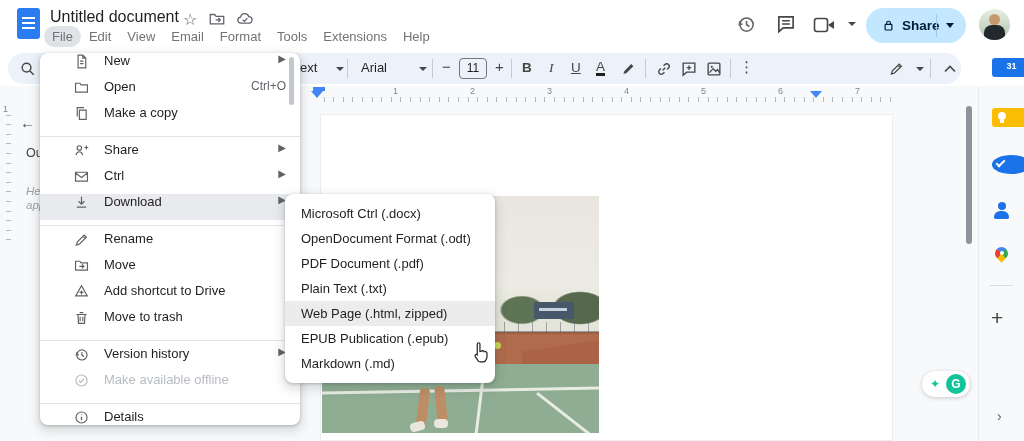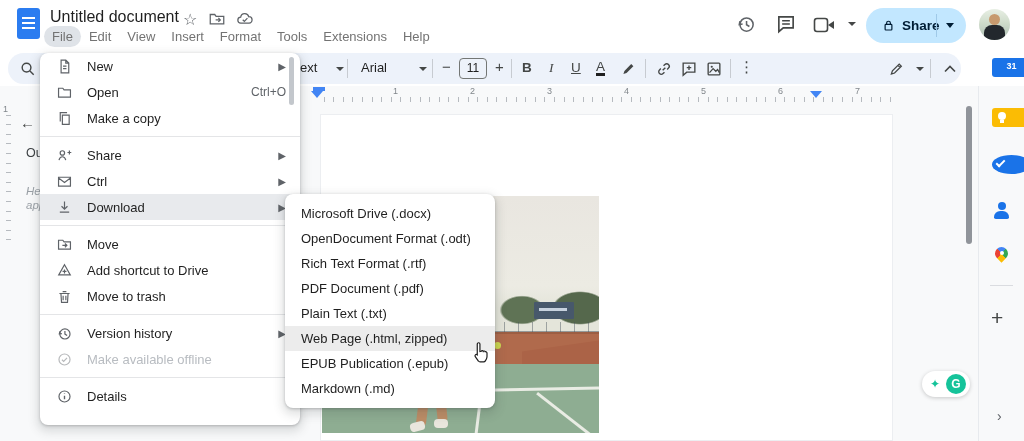--- a/index.html
+++ b/index.html
@@ -130,21 +130,21 @@
     color:#15c39a; font-size:12px; line-height:14px; text-align:center; }
   #gr-g { position:absolute; left:24px; top:3px; width:20px; height:20px; border-radius:50%; background:#15c39a;
     color:#fff; font-weight:bold; font-size:12px; text-align:center; line-height:20px; }
   #side-chevron { position:absolute; left:18px; top:358px; font-size:14px; color:#5f6368; }
 
   
   .panel { position:absolute; background:#fff; border-radius:8px;
     box-shadow:0 1px 3px rgba(60,64,67,.3), 0 4px 10px 3px rgba(60,64,67,.15); }
   #file-menu { left:40px; top:53px; width:260px; height:372px; z-index:50; overflow:hidden; padding-top:0; }
   #menu-scrollbar { position:absolute; right:4px; top:4px; width:5px; height:48px; background:#c3c7cc; border-radius:3px; z-index:51; }
-  .mrow { position:relative; height:26px; display:flex; align-items:center; padding:0 14px 0 16px; font-size:13px; }
+  .mrow { position:relative; height:26px; display:flex; padding:0 14px 0 33px; font-size:13px; }
   .mrow .mi { width:17px; height:17px; margin-right:14px; flex:none; }
   .mrow .ml { flex:1; color:#1f1f1f; white-space:nowrap; }
   .mrow .ms { color:#5f6368; font-size:12px; }
   .mrow .ma { color:#5f6368; font-size:10px; }
   .mrow.hl { background:#e8eaed; }
   .mrow.dis .ml { color:#b8bcc1; }
   .mrow.dis .mi { opacity:.45; }
   .msep { height:1px; background:#e4e5e7; margin:5px 0; }
   #dl-submenu { left:285px; top:194px; width:210px; z-index:55; padding:7px 0; }
   .srow { height:25px; display:flex; align-items:center; padding:0 16px; font-size:13px; color:#1f1f1f; white-space:nowrap; }
@@ -216,21 +216,21 @@
       </svg>
     <svg class="tb-ic ic" style="left:236px;" width="18" height="18" viewBox="0 0 20 20">
         <path d="M5.5 14.5a3.3 3.3 0 0 1-.3-6.6 4.6 4.6 0 0 1 9-.4 3.5 3.5 0 0 1 .3 7z" fill="none" stroke="#5f6368" stroke-width="1.4"></path>
         <path d="M7.5 10.8l1.8 1.8 3.4-3.6" fill="none" stroke="#5f6368" stroke-width="1.4"></path>
       </svg>
 
     <div id="menubar">
         <div class="menu active">File</div>
         <div class="menu">Edit</div>
         <div class="menu">View</div>
-        <div class="menu">Insert</div>
+        <div class="menu">Email</div>
         <div class="menu">Format</div>
         <div class="menu">Tools</div>
         <div class="menu">Extensions</div>
         <div class="menu">Help</div>
       </div>
 
     <svg class="tr-ic ic" style="left:735px;" width="22" height="22" viewBox="0 0 20 20">
         <use href="#i-hist"></use>
       </svg>
     <svg class="tr-ic ic" style="left:775px;" width="22" height="22" viewBox="0 0 20 20">
@@ -428,20 +428,26 @@
       <div class="mrow hl">
         <svg class="mi ic" viewBox="0 0 20 20">
           <use href="#i-dl"></use>
         </svg>
         <span class="ml">Download</span>
         <span class="ma">▶</span>
       </div>
       <div class="msep"></div>
       <div class="mrow">
         <svg class="mi ic" viewBox="0 0 20 20">
+          <use href="#i-pen"></use>
+        </svg>
+        <span class="ml">Rename</span>
+      </div>
+      <div class="mrow">
+        <svg class="mi ic" viewBox="0 0 20 20">
           <use href="#i-move"></use>
         </svg>
         <span class="ml">Move</span>
       </div>
       <div class="mrow">
         <svg class="mi ic" viewBox="0 0 20 20">
           <use href="#i-drive"></use>
         </svg>
         <span class="ml">Add shortcut to Drive</span>
       </div>
@@ -469,23 +475,22 @@
       <div class="mrow">
         <svg class="mi ic" viewBox="0 0 20 20">
           <use href="#i-info"></use>
         </svg>
         <span class="ml">Details</span>
       </div>
     </div>
   <div id="menu-scrollbar" style="left:289px; top:57px;" class="abs"></div>
 
   <div id="dl-submenu" class="panel">
-      <div class="srow">Microsoft Drive (.docx)</div>
+      <div class="srow">Microsoft Ctrl (.docx)</div>
       <div class="srow">OpenDocument Format (.odt)</div>
-      <div class="srow">Rich Text Format (.rtf)</div>
       <div class="srow">PDF Document (.pdf)</div>
       <div class="srow">Plain Text (.txt)</div>
       <div class="srow hov">Web Page (.html, zipped)</div>
       <div class="srow">EPUB Publication (.epub)</div>
       <div class="srow">Markdown (.md)</div>
     </div>
 
   <svg id="cursor" width="22" height="24" viewBox="0 0 16 18">
     <path d="M6.2 1.3c.55 0 1 .45 1 1v5.6l1-.15c.2-.7 1.3-.7 1.5 0 .35-.45 1.35-.3 1.5.3.6-.15 1.3.25 1.3.95v2.7c0 .6-.15 1.2-.45 1.75l-.8 1.45c-.25.5-.75.8-1.3.8H7.3c-.5 0-.97-.25-1.25-.67L3.7 11.7c-.7-1 .5-2.1 1.4-1.4l.1.08V2.3c0-.55.45-1 1-1z" fill="#fff" stroke="#1f1f1f" stroke-width="0.9"></path>
   </svg>

